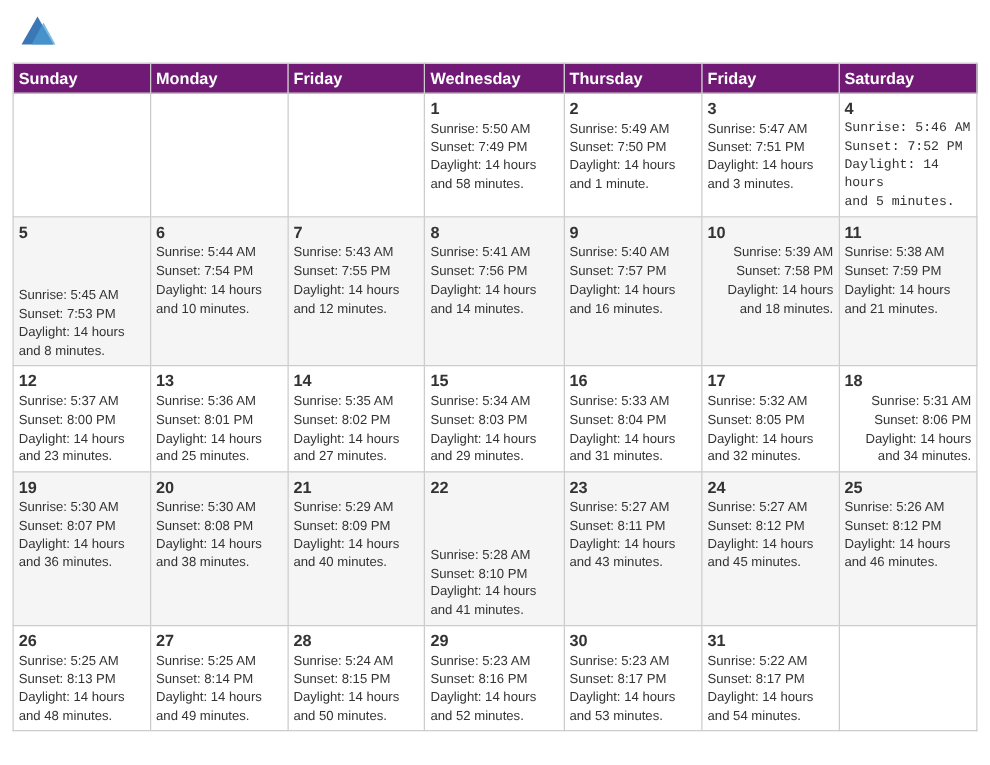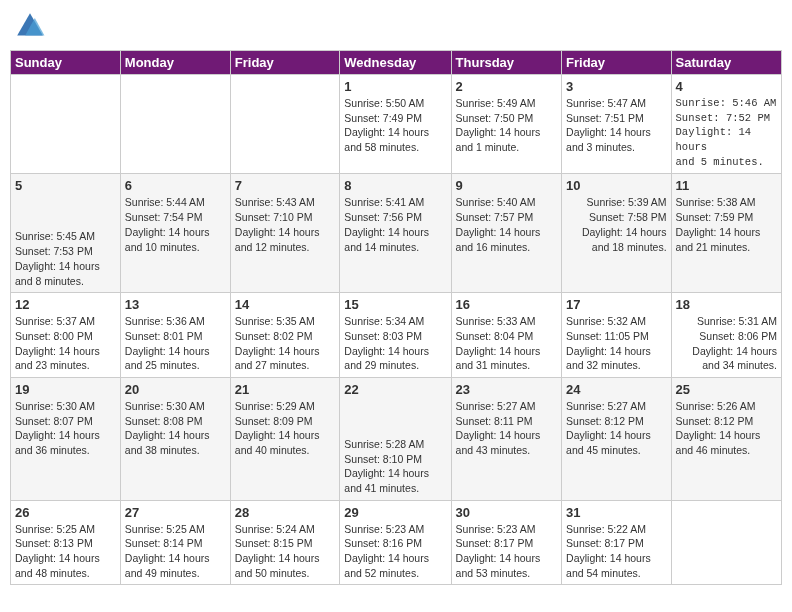--- a/index.html
+++ b/index.html
@@ -166,21 +166,21 @@
         <td>
           <div class="day-number">6</div>
           <div class="day-info" style="white-space: pre-line;">Sunrise: 5:44 AM
 Sunset: 7:54 PM
 Daylight: 14 hours
 and 10 minutes.</div>
         </td>
         <td>
           <div class="day-number">7</div>
           <div class="day-info" style="white-space: pre-line;">Sunrise: 5:43 AM
-Sunset: 7:10 PM
+Sunset: 7:55 PM
 Daylight: 14 hours
 and 12 minutes.</div>
         </td>
         <td>
           <div class="day-number">8</div>
           <div class="day-info" style="white-space: pre-line;">Sunrise: 5:41 AM
 Sunset: 7:56 PM
 Daylight: 14 hours
 and 14 minutes.</div>
         </td>
@@ -238,21 +238,21 @@
         <td>
           <div class="day-number">16</div>
           <div class="day-info" style="white-space: pre-line;">Sunrise: 5:33 AM
 Sunset: 8:04 PM
 Daylight: 14 hours
 and 31 minutes.</div>
         </td>
         <td>
           <div class="day-number">17</div>
           <div class="day-info" style="white-space: pre-line;">Sunrise: 5:32 AM
-Sunset: 11:05 PM
+Sunset: 8:05 PM
 Daylight: 14 hours
 and 32 minutes.</div>
         </td>
         <td>
           <div class="day-number">18</div>
           <div class="day-info" style="white-space: pre-line; text-align: right;">Sunrise: 5:31 AM
 Sunset: 8:06 PM
 Daylight: 14 hours
 and 34 minutes.</div>
         </td>

